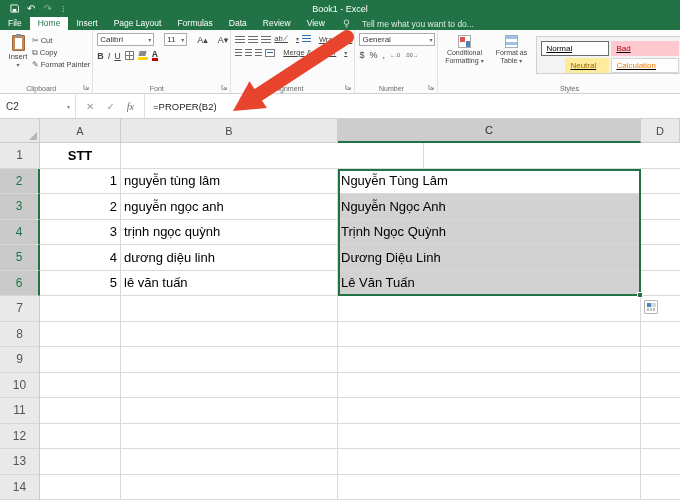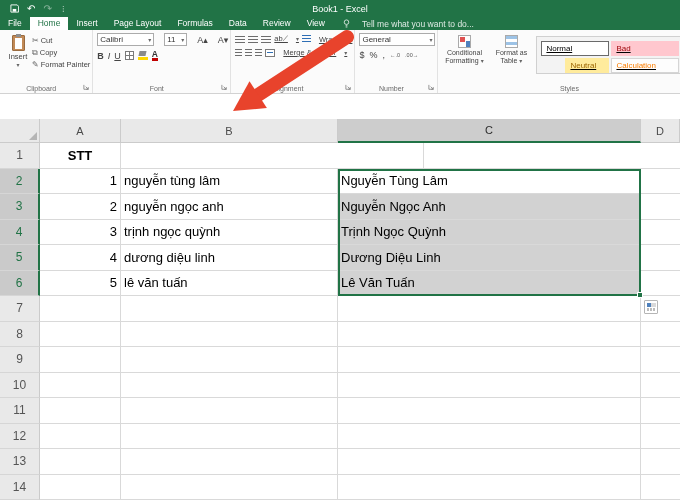--- a/index.html
+++ b/index.html
@@ -274,20 +274,30 @@
       <div class="style-gallery">
         <div class="style-cell st-normal">Normal</div>
         <div class="style-cell st-bad">Bad</div>
         <div class="style-cell st-neutral">Neutral</div>
         <div class="style-cell st-calc">Calculation</div>
       </div>
       <div class="group-label">Styles</div>
     </div>
   </div>
 
+  <div id="formulabar">
+    <div id="namebox">C2</div>
+    <div id="namebox-caret">▾</div>
+    <div class="fb-icons">
+      <span>✕</span>
+      <span>✓</span>
+      <span class="fb-fx">fx</span>
+    </div>
+    <div id="formula-text">=PROPER(B2)</div>
+  </div>
 
   <div id="grid">
     <div class="colhdr-row">
       <div class="hdr corner"></div>
       <div class="hdr hdrA">A</div>
       <div class="hdr hdrB">B</div>
       <div class="hdr hdrC selcol">C</div>
       <div class="hdr hdrD">D</div>
     </div>
     <div id="rows-container">

